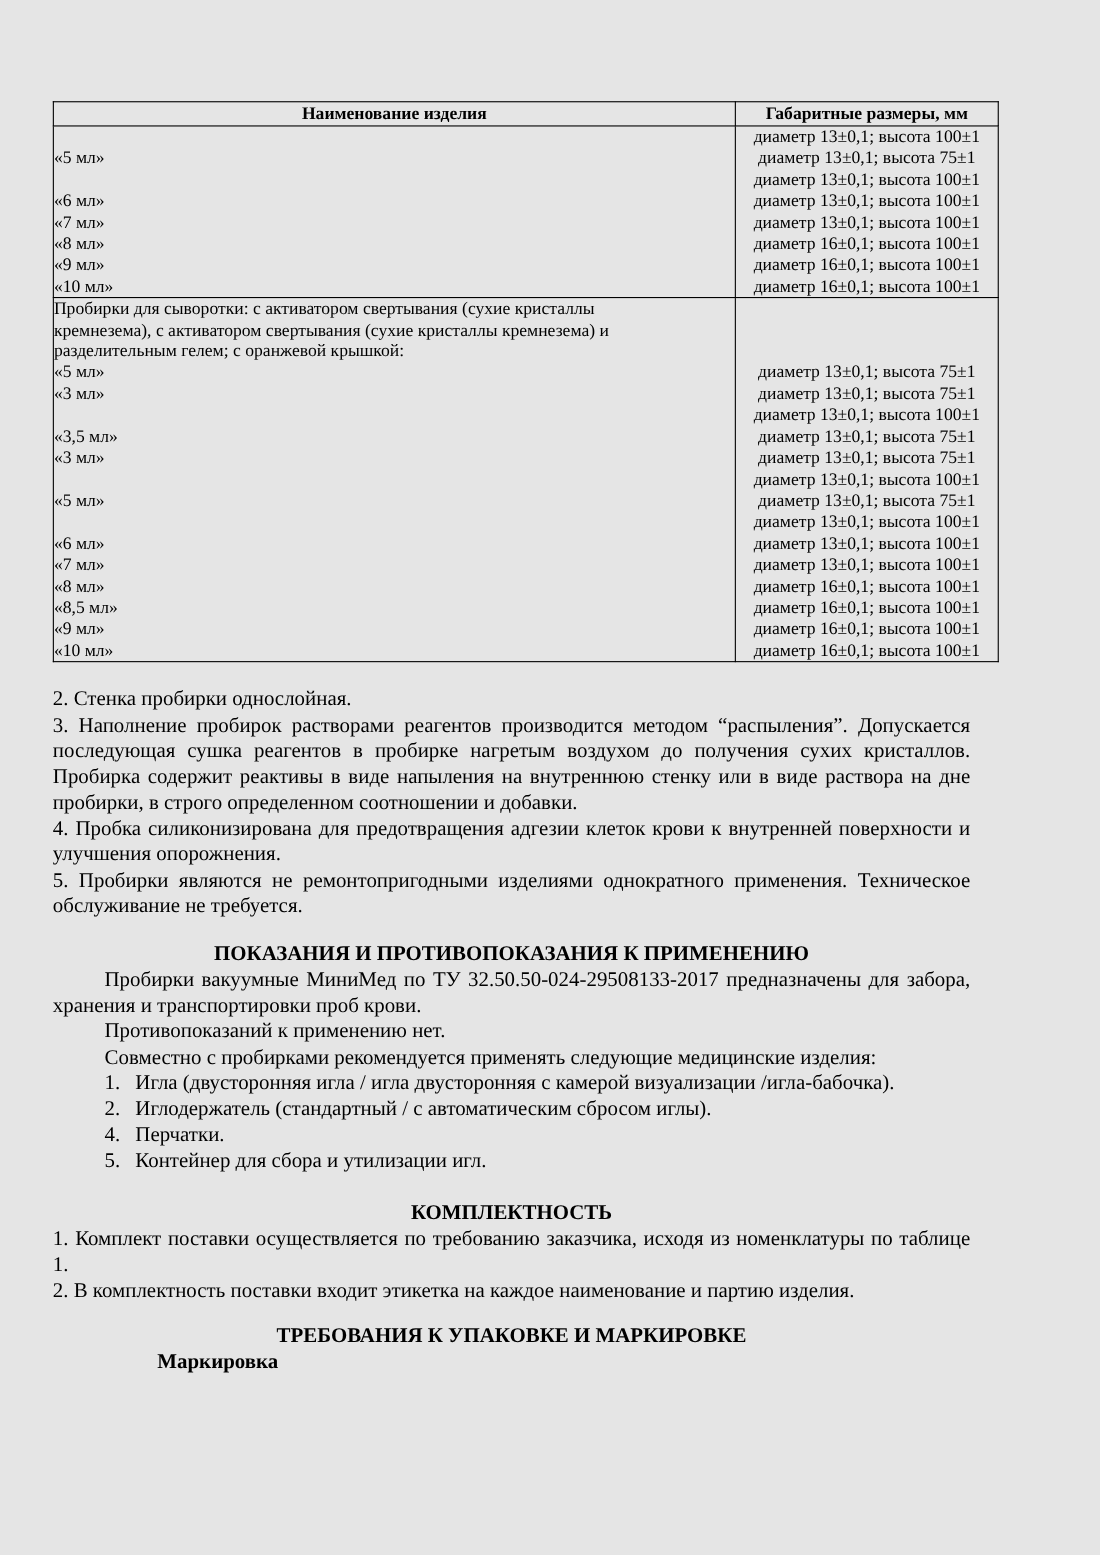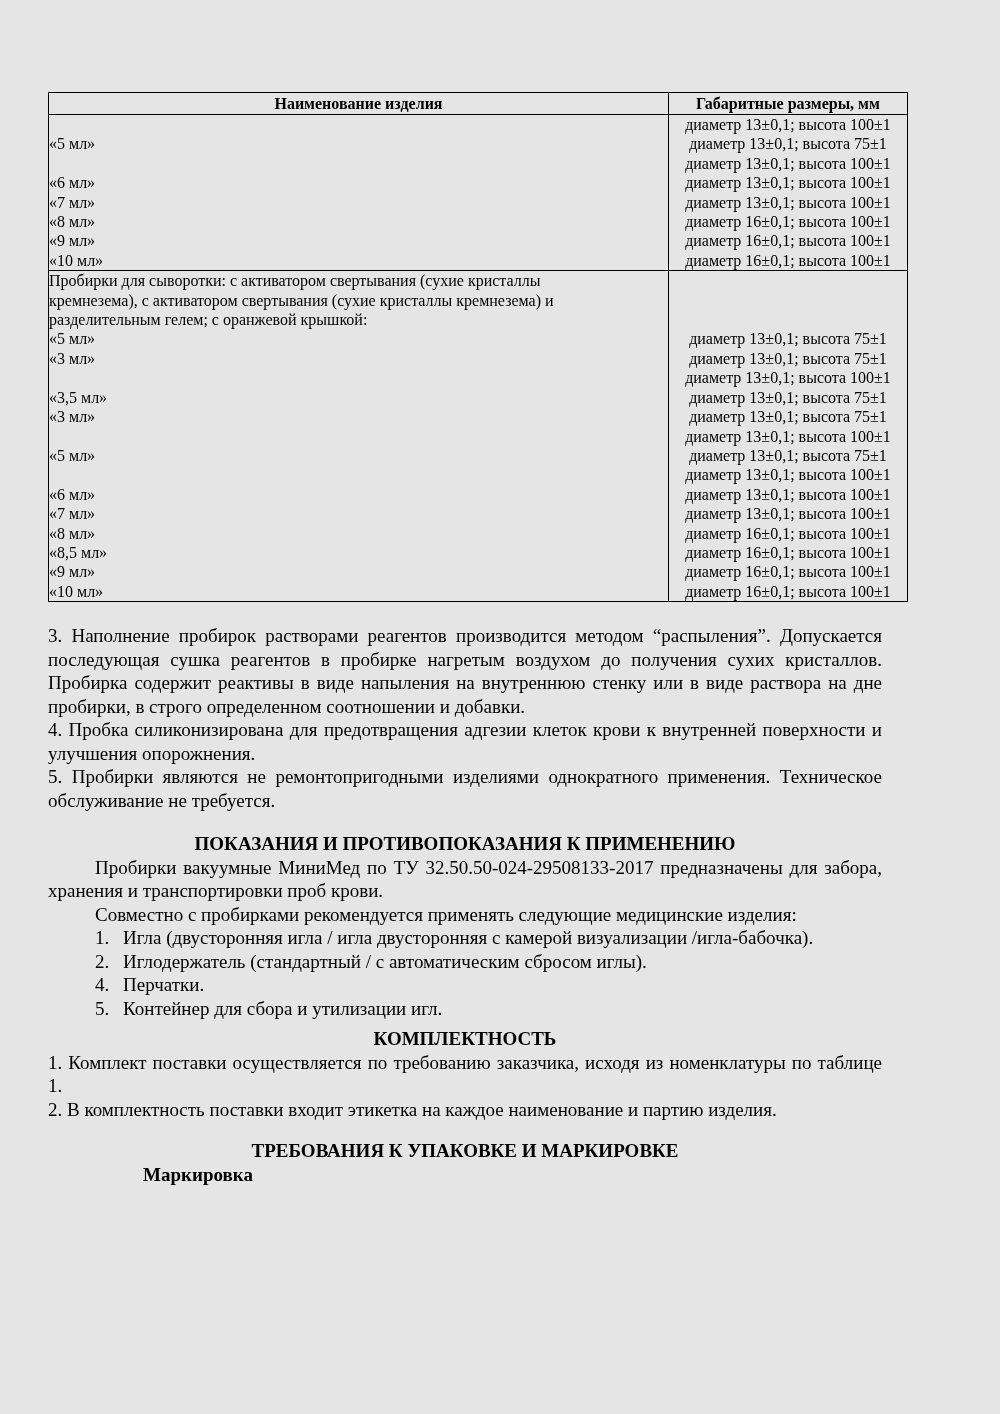--- a/index.html
+++ b/index.html
@@ -63,21 +63,21 @@
   }
   .bodytext p { margin: 0; }
   .justify { text-align: justify; }
   .indent  { text-indent: 47px; }
   .section-heading {
     font-weight: bold;
     text-align: center;
     margin-top: 20px;
     line-height: 23.5px;
   }
-  .section-heading.comp { margin-top: 7px; }
+  .section-heading.comp { margin-top: 24px; }
   .section-heading.pack { margin-top: 18px; }
   .num-list .li { padding-left: 47px; }
   .num-list .num {
     display: inline-block;
     min-width: 28px;
   }
   .subheading {
     font-weight: bold;
     margin-left: 95px;
   }
@@ -158,26 +158,28 @@
               <div class="tline">диаметр 16±0,1; высота 100±1</div>
               <div class="tline">диаметр 16±0,1; высота 100±1</div>
               <div class="tline">диаметр 16±0,1; высота 100±1</div>
             </td>
       </tr>
     </tbody>
       </table>
 
     <div class="bodytext">
 
+      <p class="justify">2. Стенка пробирки однослойная.</p>
       <p class="justify">3. Наполнение пробирок растворами реагентов производится методом “распыления”. Допускается последующая сушка реагентов в пробирке нагретым воздухом до получения сухих кристаллов. Пробирка содержит реактивы в виде напыления на внутреннюю стенку или в виде раствора на дне пробирки, в строго определенном соотношении и добавки.</p>
       <p class="justify">4. Пробка силиконизирована для предотвращения адгезии клеток крови к внутренней поверхности и улучшения опорожнения.</p>
       <p class="justify">5. Пробирки являются не ремонтопригодными изделиями однократного применения. Техническое обслуживание не требуется.</p>
 
       <div class="section-heading">ПОКАЗАНИЯ И ПРОТИВОПОКАЗАНИЯ К ПРИМЕНЕНИЮ</div>
       <p class="justify indent">Пробирки вакуумные МиниМед по ТУ 32.50.50-024-29508133-2017 предназначены для забора, хранения и транспортировки проб крови.</p>
+      <p class="indent">Противопоказаний к применению нет.</p>
       <p class="indent">Совместно с пробирками рекомендуется применять следующие медицинские изделия:</p>
       <div class="num-list">
           <div class="li"><span class="num">1.</span><span>Игла (двусторонняя игла / игла двусторонняя с камерой визуализации /игла-бабочка).</span></div>
           <div class="li"><span class="num">2.</span><span>Иглодержатель (стандартный / с автоматическим сбросом иглы).</span></div>
           <div class="li"><span class="num">4.</span><span>Перчатки.</span></div>
           <div class="li"><span class="num">5.</span><span>Контейнер для сбора и утилизации игл.</span></div>
         </div>
 
       <div class="section-heading comp">КОМПЛЕКТНОСТЬ</div>
       <p class="justify">1. Комплект поставки осуществляется по требованию заказчика, исходя из номенклатуры по таблице 1.</p>

